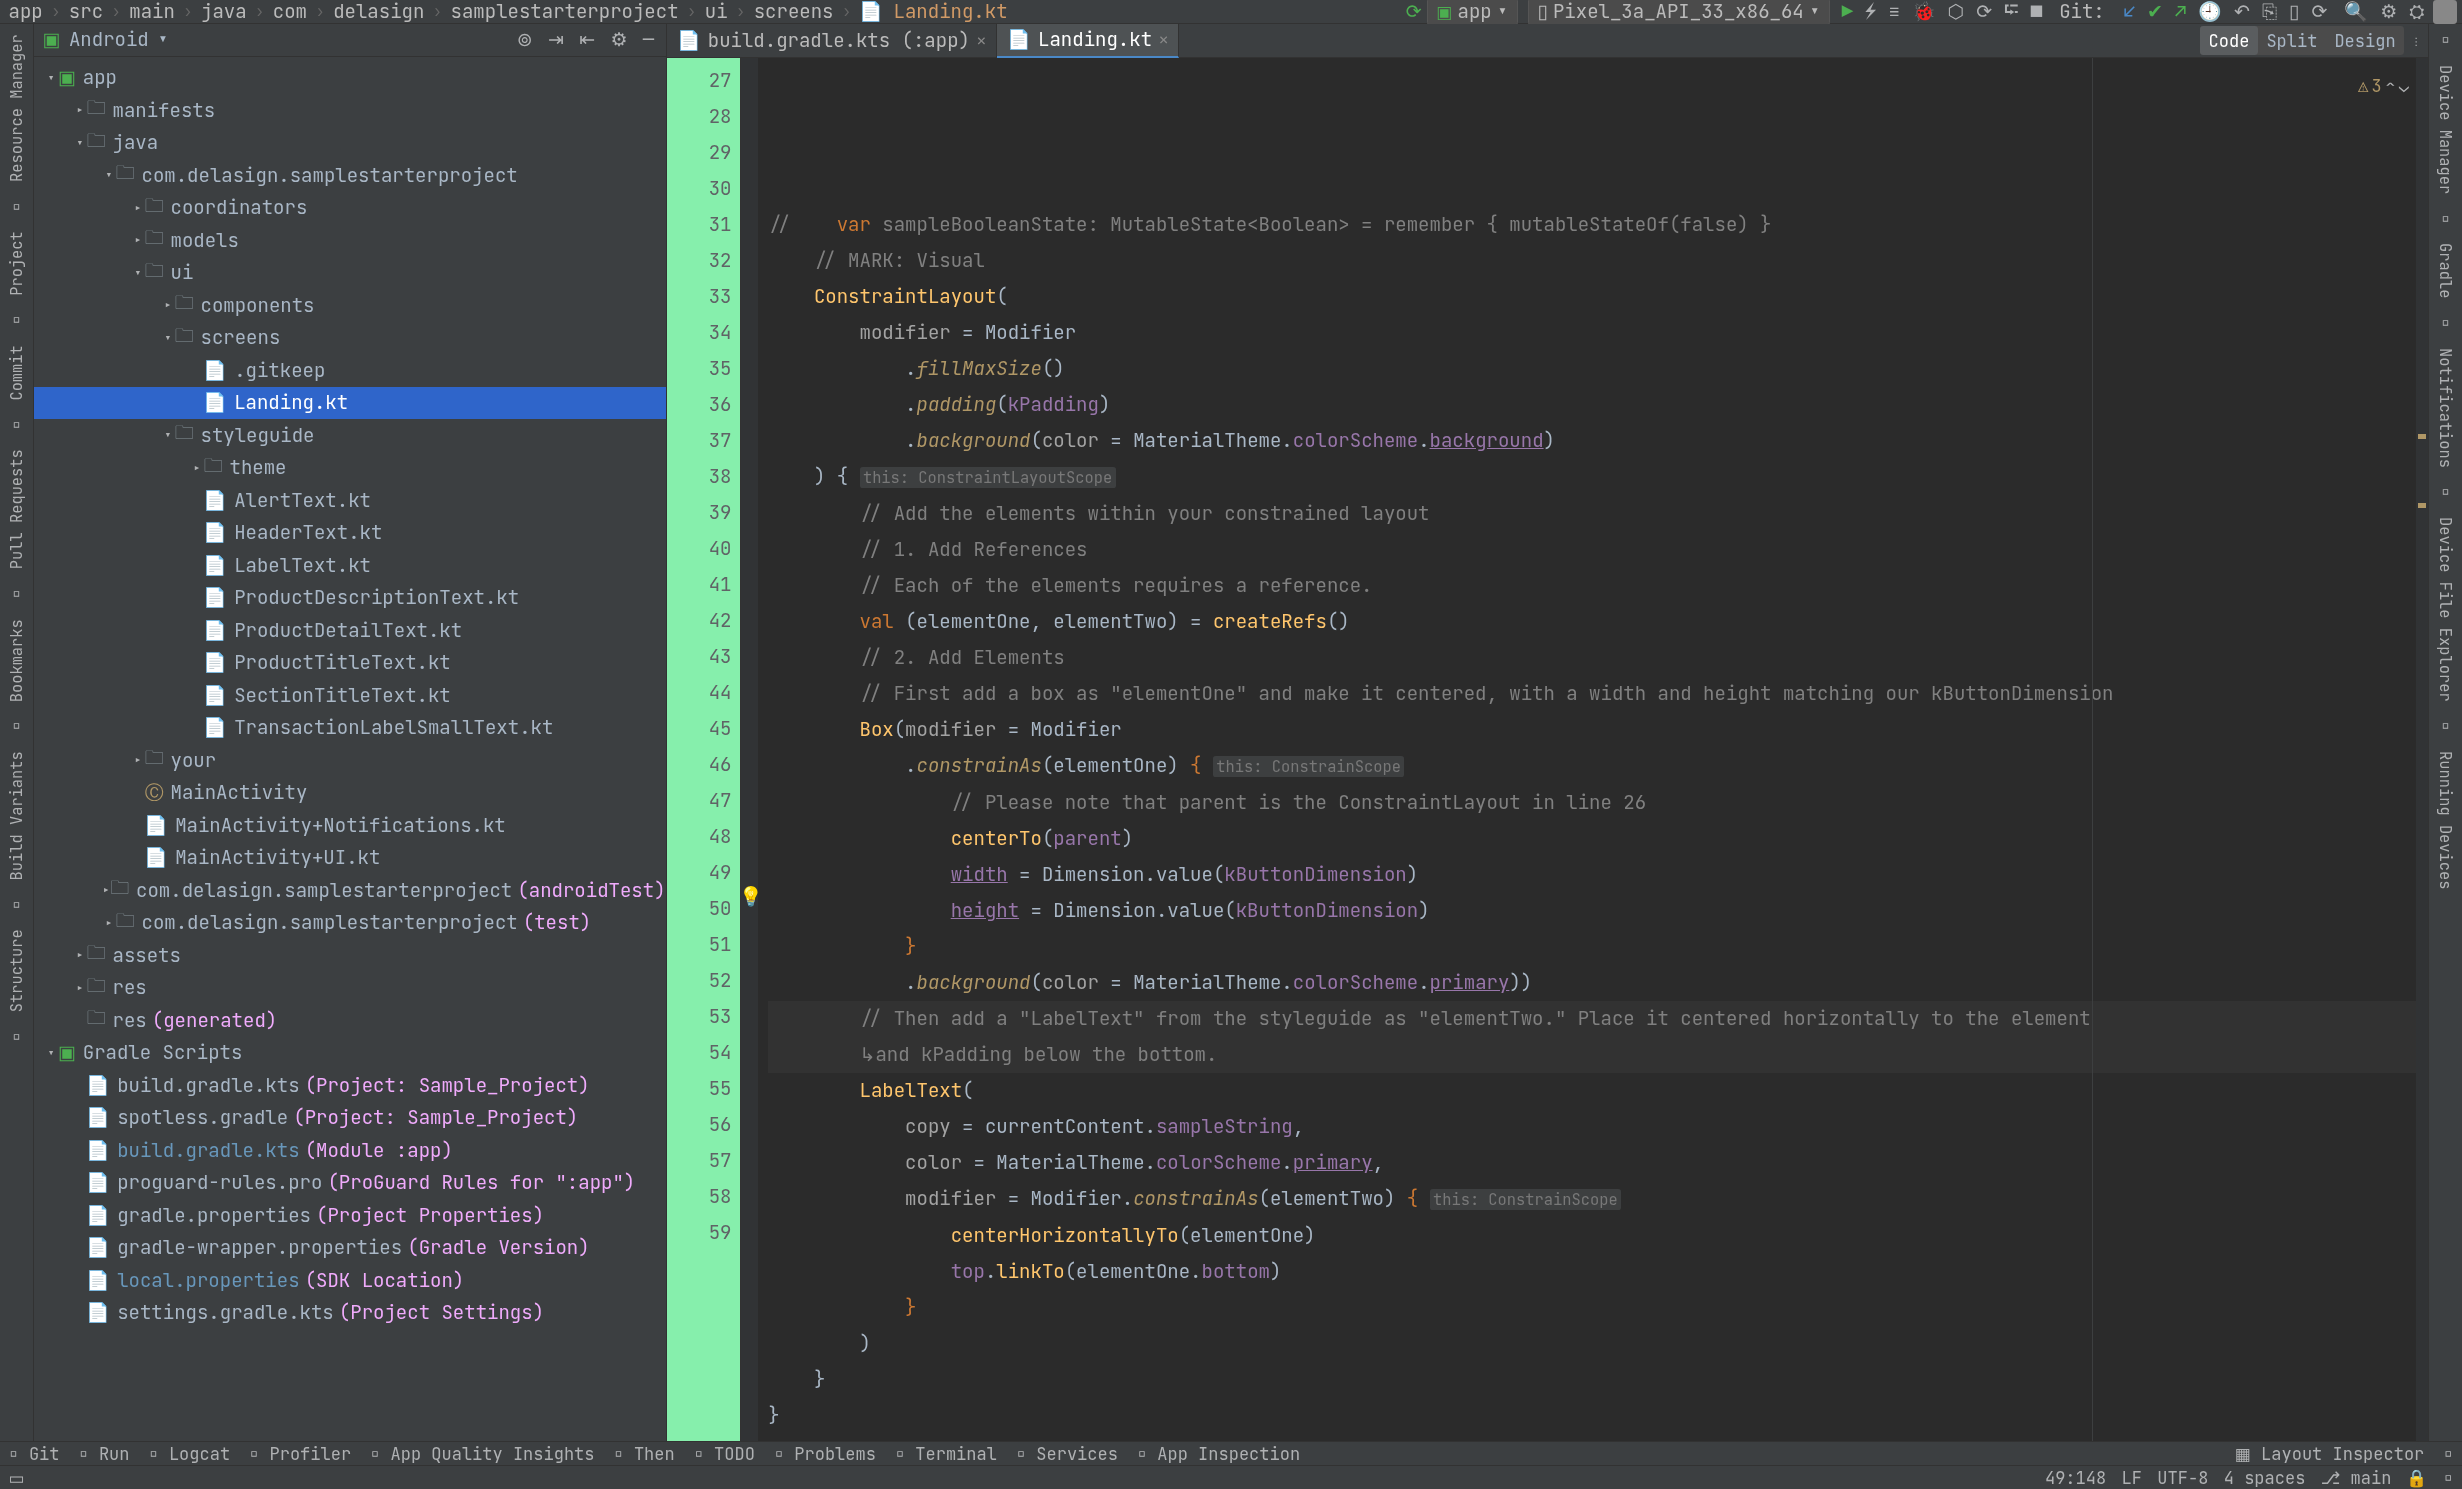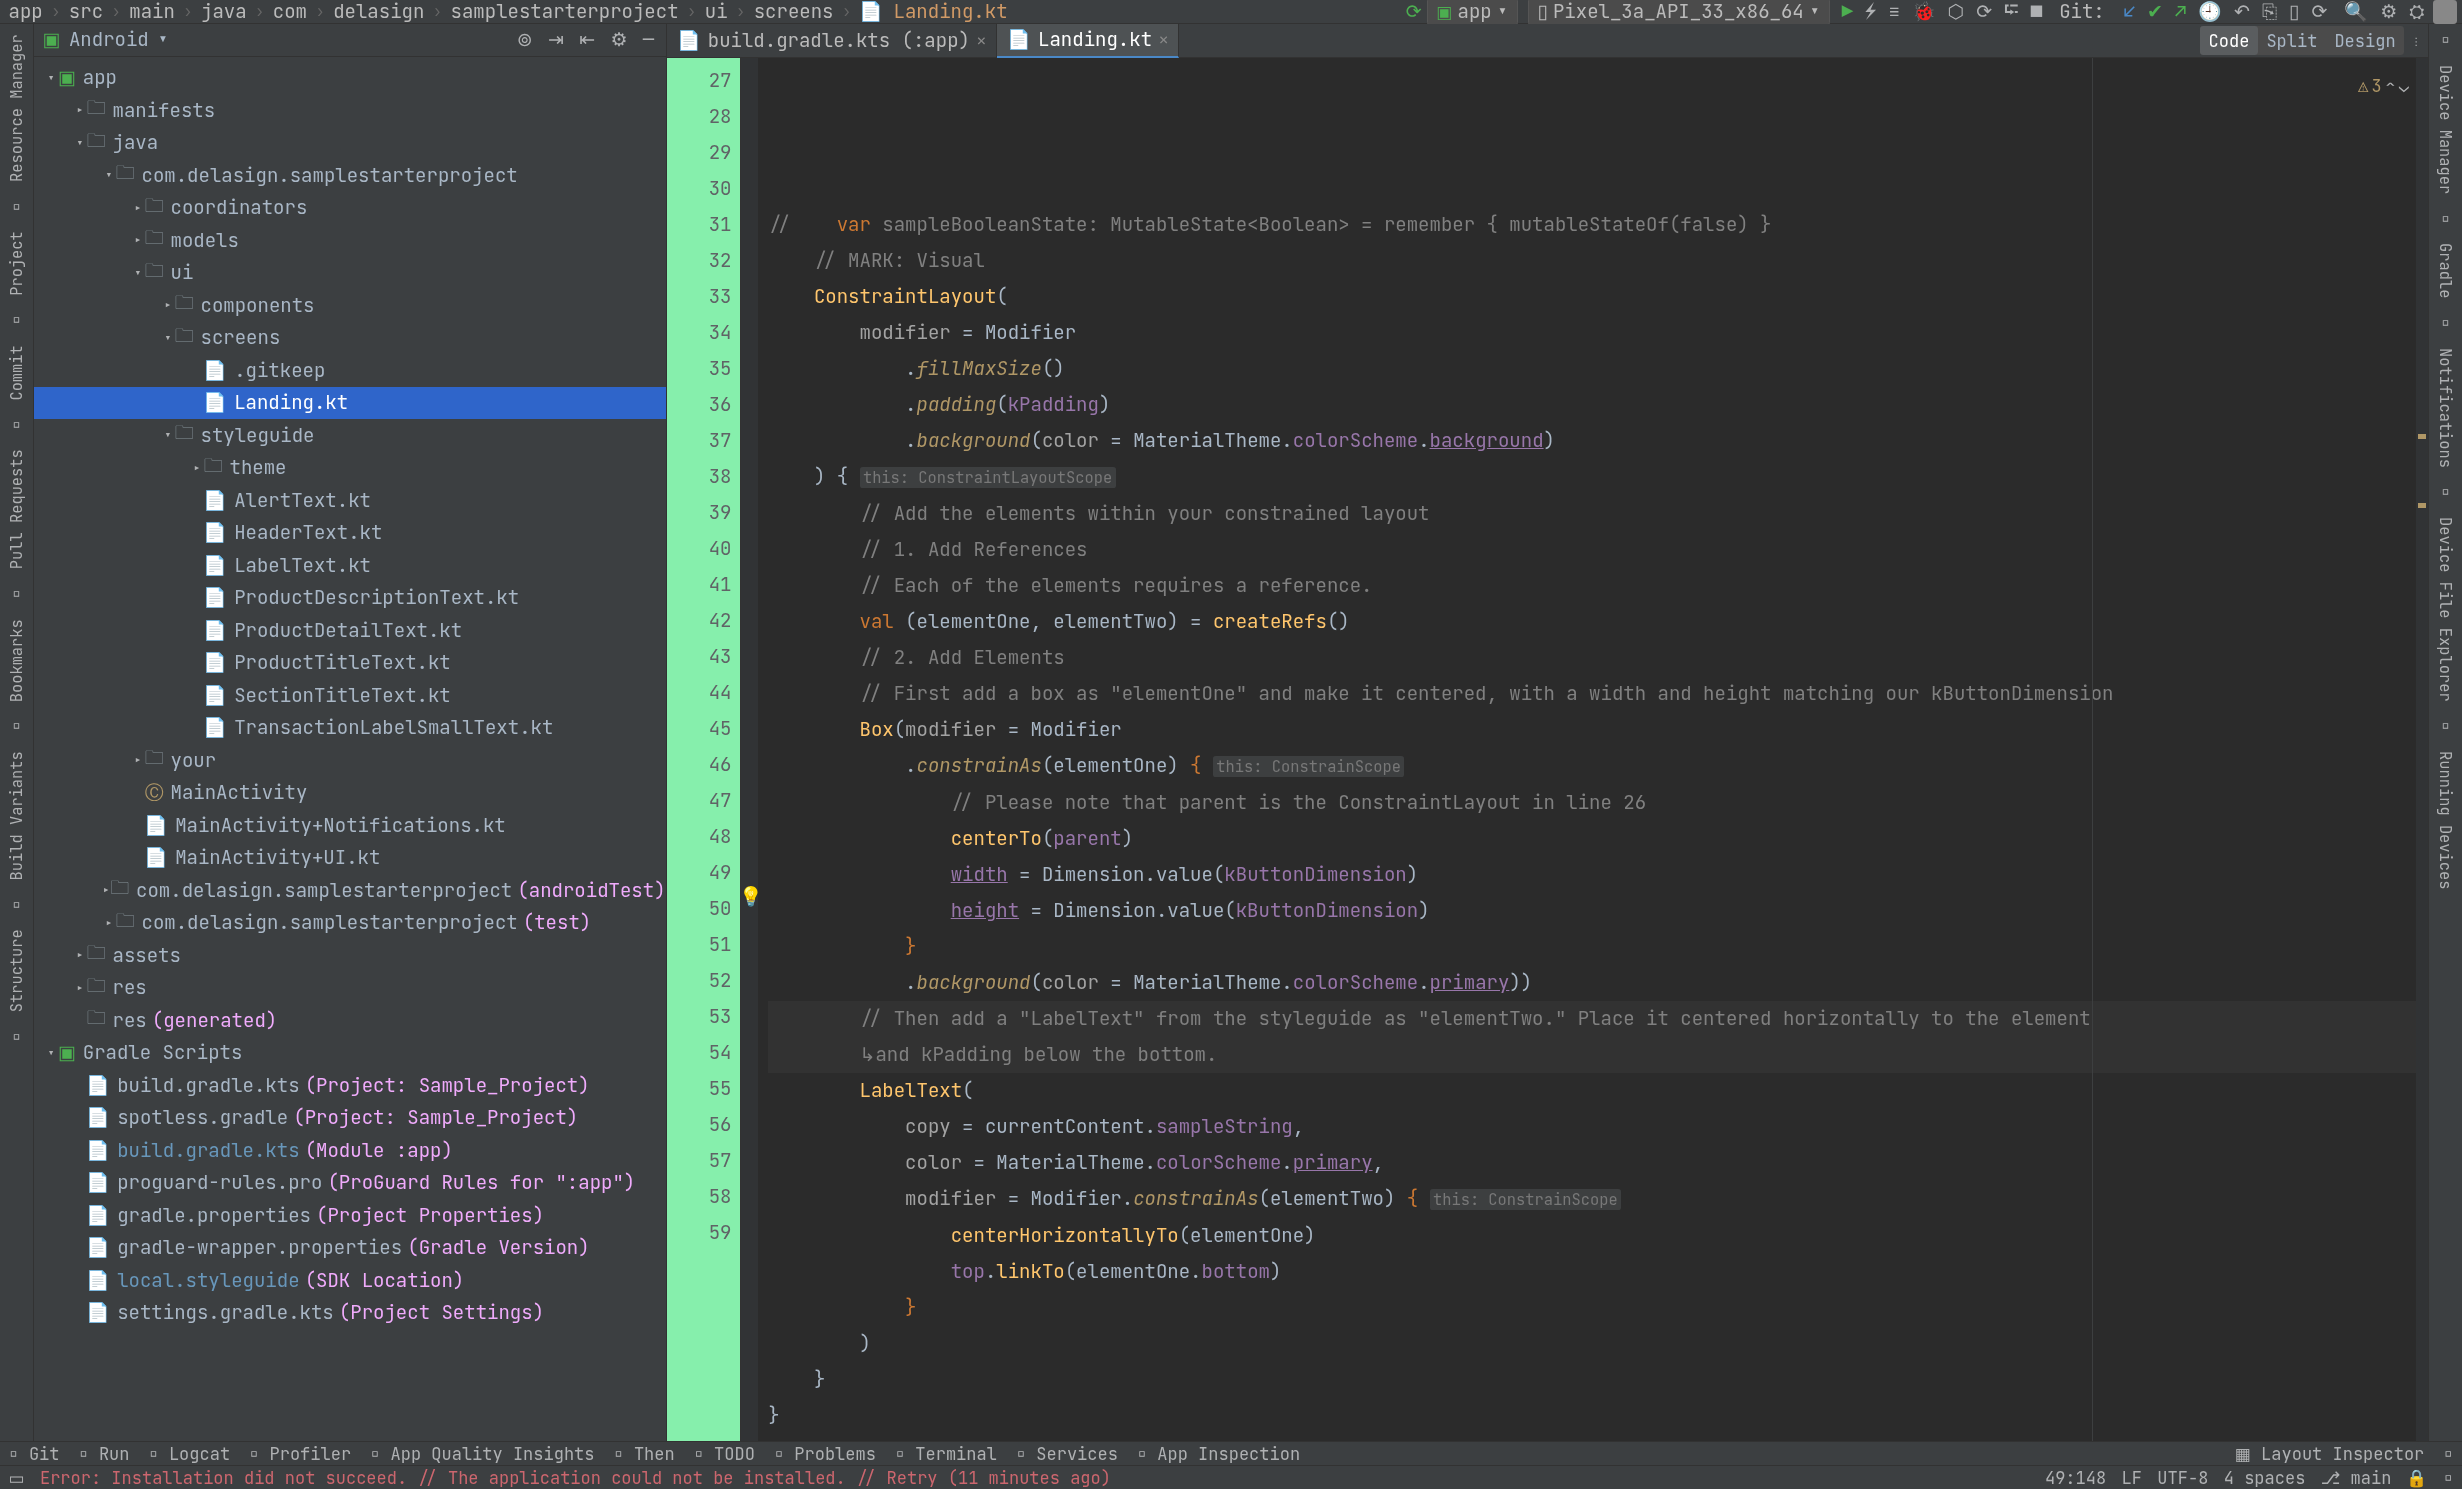--- a/index.html
+++ b/index.html
@@ -364,21 +364,21 @@
         </div>
         <div class="tree-row" style="padding-left: 39px;">
           <span class="chev"></span>
           <span class="fico ic-prop">📄</span>
           <span>gradle-wrapper.properties</span>
           <span class="dim">(Gradle Version)</span>
         </div>
         <div class="tree-row" style="padding-left: 39px;">
           <span class="chev"></span>
           <span class="fico ic-prop">📄</span>
-          <span class="link">local.styleguide</span>
+          <span class="link">local.properties</span>
           <span class="dim">(SDK Location)</span>
         </div>
         <div class="tree-row" style="padding-left: 39px;">
           <span class="chev"></span>
           <span class="fico ic-kt">📄</span>
           <span>settings.gradle.kts</span>
           <span class="dim">(Project Settings)</span>
         </div>
       </div>
   </div>
@@ -485,21 +485,20 @@
     <span>▫ Terminal</span>
     <span>▫ Services</span>
     <span>▫ App Inspection</span>
   <span class="spacer"></span>
   <span>▦ <span>Layout Inspector</span></span>
   <span>▫</span>
 </div>
 
 <div class="status">
   <span>▭</span>
-  <span class="err-txt">Error: Installation did not succeed. // The application could not be installed. // Retry (11 minutes ago)</span>
   <span class="spacer"></span>
   <span>49:148</span>
   <span>LF</span>
   <span>UTF-8</span>
   <span>4 spaces</span>
   <span>⎇ <span>main</span></span>
   <span>🔒</span>
   <span>▫</span>
 </div>
 

